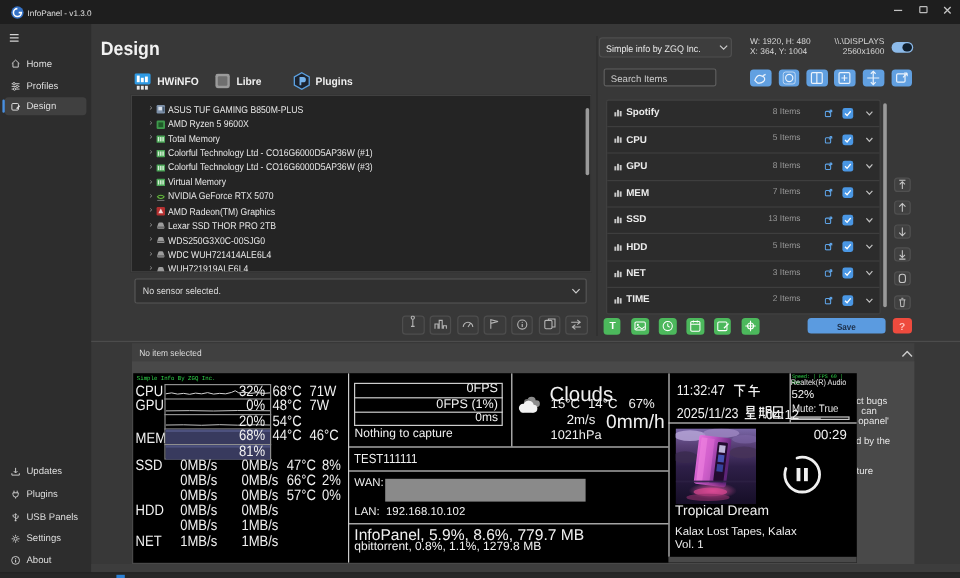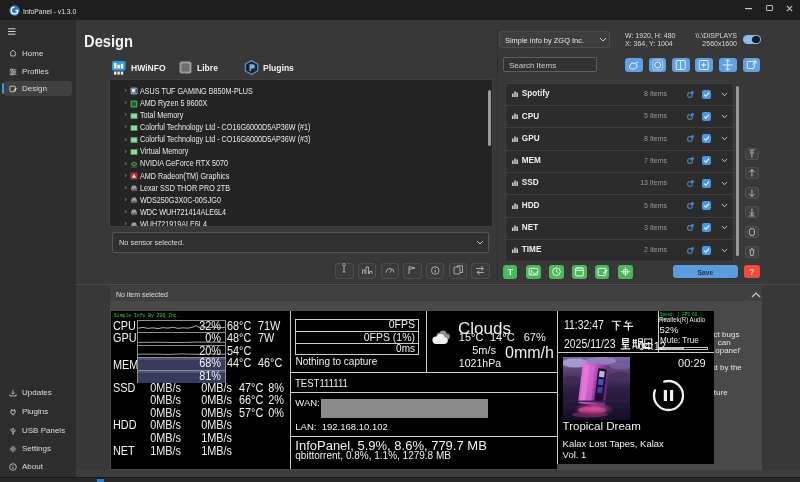--- a/index.html
+++ b/index.html
@@ -562,21 +562,21 @@
           <circle cx="6" cy="12" r="3.6"></circle>
           <circle cx="10.5" cy="10" r="4.3"></circle>
           <circle cx="14.5" cy="12.5" r="3.3"></circle>
           <rect x="3.5" y="12" width="12.5" height="4" rx="2"></rect>
         </g>
       </svg>
   <div class="abs" style="left:347px;top:7.7px;font-size:17px;color:#f0f0f0;white-space:nowrap;">Clouds</div>
   <div class="abs" style="left:347.8px;top:20.0px;font-size:11px;color:#f0f0f0;white-space:nowrap;">15°C</div>
   <div class="abs" style="left:379px;top:20.0px;font-size:11px;color:#f0f0f0;white-space:nowrap;">14°C</div>
   <div class="abs" style="left:412.7px;top:20.0px;font-size:11px;color:#f0f0f0;white-space:nowrap;">67%</div>
-  <div class="abs" style="left:361.2px;top:32.6px;font-size:11px;color:#f0f0f0;white-space:nowrap;">5m/s</div>
+  <div class="abs" style="left:361.2px;top:32.6px;font-size:11px;color:#f0f0f0;white-space:nowrap;">2m/s</div>
   <div class="abs" style="left:394px;top:32.6px;font-size:16px;color:#f0f0f0;white-space:nowrap;">0mm/h</div>
   <div class="abs" style="left:347.8px;top:45.5px;font-size:10.6px;color:#f0f0f0;white-space:nowrap;">1021hPa</div>
   <div class="abs" style="left:179px;top:61.1px;width:267px;height:1px;background:#cccccc;"></div>
   <div class="abs cx" style="left:184.3px;top:65.6px;font-size:11px;color:#f0f0f0;white-space:nowrap;">TEST111111</div>
   <div class="abs" style="left:179px;top:81.1px;width:267px;height:1px;background:#cccccc;"></div>
   <div class="abs" style="left:184.3px;top:85.5px;font-size:9.5px;color:#f0f0f0;white-space:nowrap;">WAN:</div>
   <div class="abs" style="left:210px;top:87.9px;width:167px;height:18.9px;background:#8a8a8a;"></div>
   <div class="abs" style="left:184.3px;top:110.4px;font-size:9.5px;color:#f0f0f0;white-space:nowrap;">LAN:&nbsp; 192.168.10.102</div>
   <div class="abs" style="left:179px;top:124.7px;width:267px;height:1px;background:#cccccc;"></div>
   <div class="abs" style="left:184.3px;top:126.5px;font-size:13px;color:#f0f0f0;white-space:nowrap;">InfoPanel, 5.9%, 8.6%, 779.7 MB</div>

